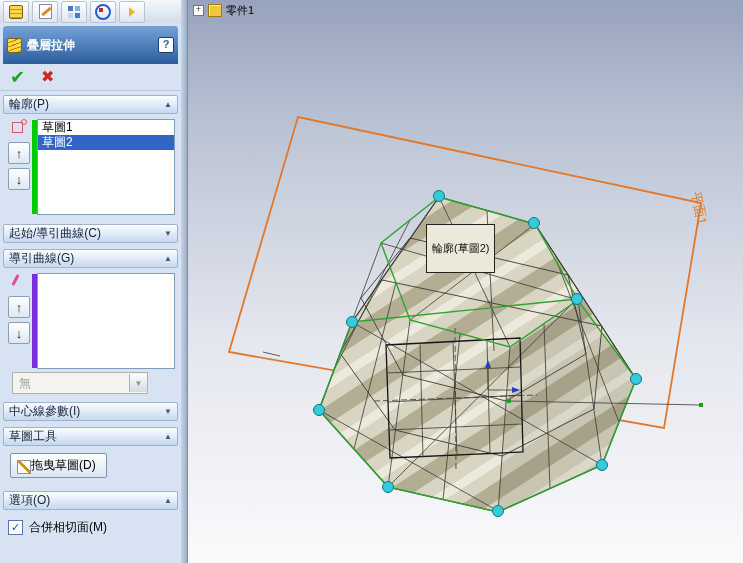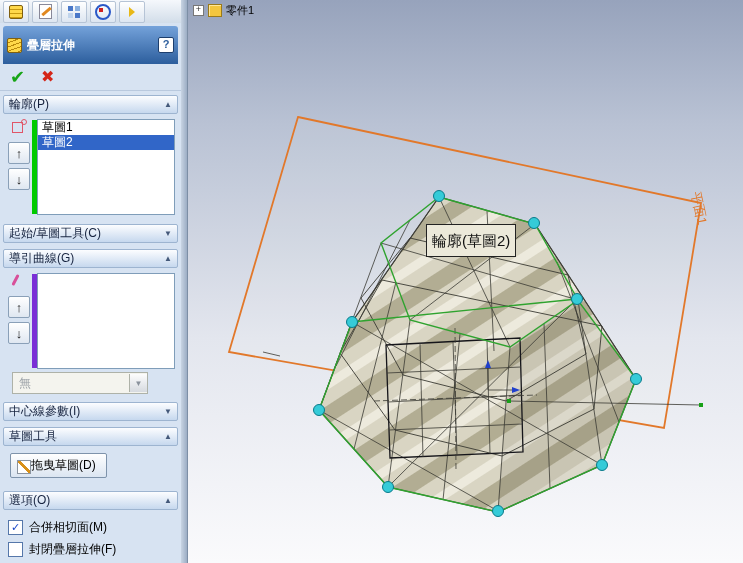--- a/index.html
+++ b/index.html
@@ -73,21 +73,21 @@
     align-items:center;justify-content:center;font-size:11px;font-weight:bold;color:#1544c8;}
   .splitter{position:absolute;left:181px;top:0;width:6px;height:563px;
     background:linear-gradient(90deg,#c8d4e3,#9cadc4);border-right:1px solid #7d8fa6;}
   
   .viewport{position:absolute;left:188px;top:0;width:555px;height:563px;
     background:linear-gradient(180deg,#97a3bc 0%,#b9c2d4 22%,#e3e6ee 60%,#fafafc 100%);overflow:hidden;}
   .tree{position:absolute;left:5px;top:3px;display:flex;align-items:center;gap:4px;font-size:11px;color:#000;}
   .plusbox{width:9px;height:9px;border:1px solid #777;background:#fff;font-size:9px;line-height:7px;text-align:center;color:#333;}
   .part-ic{width:12px;height:11px;background:#f3c63f;border:1px solid #9a7a1a;box-shadow:inset 1px 1px 0 #ffe79a;}
   .tooltip{position:absolute;left:238px;top:224px;background:#ece9da;border:1px solid #222;
-    padding:8px 5px;font-size:15px;line-height:15px;color:#111;white-space:nowrap;}
+    padding:16px 5px;font-size:11px;line-height:15px;color:#111;white-space:nowrap;}
   .plane-label{position:absolute;left:516px;top:190px;color:#e2782a;font-size:13px;
     transform:rotate(78deg);transform-origin:0 0;white-space:nowrap;}
   svg line{stroke:#3a3a33;stroke-width:0.8;}
   svg .ring{fill:none;stroke:#3a3a33;stroke-width:0.9;}
 </style>
 </head>
 <body>
 
 <div class="left">
   <div class="toolbar">
@@ -135,21 +135,21 @@
         </div>
       </div>
       <div class="stripe green"></div>
       <div class="listbox">
         <div class="li">草圖1</div>
         <div class="li selected">草圖2</div>
       </div>
     </div>
 
     <div class="shead">
-      <span>起始/草圖工具(C)</span>
+      <span>起始/導引曲線(C)</span>
       <span class="chev">▼</span>
     </div>
 
     <div class="shead">
       <span>導引曲線(G)</span>
       <span class="chev">▲</span>
     </div>
     <div class="pm-row">
       <div class="colbtns">
         <span class="mini-ic">
@@ -185,24 +185,20 @@
     </div>
 
     <div class="shead">
       <span>選項(O)</span>
       <span class="chev">▲</span>
     </div>
     <div class="opts-body">
       <div class="optrow">
         <span class="cb">✓</span>
         <span>合併相切面(M)</span>
-      </div>
-      <div class="optrow">
-        <span class="cb"></span>
-        <span>封閉疊層拉伸(F)</span>
       </div>
     </div>
   </div>
 </div>
 
 <div class="splitter"></div>
 
 <div class="viewport">
   <svg class="scene" width="555" height="563" viewBox="0 0 555 563">
     <defs>

